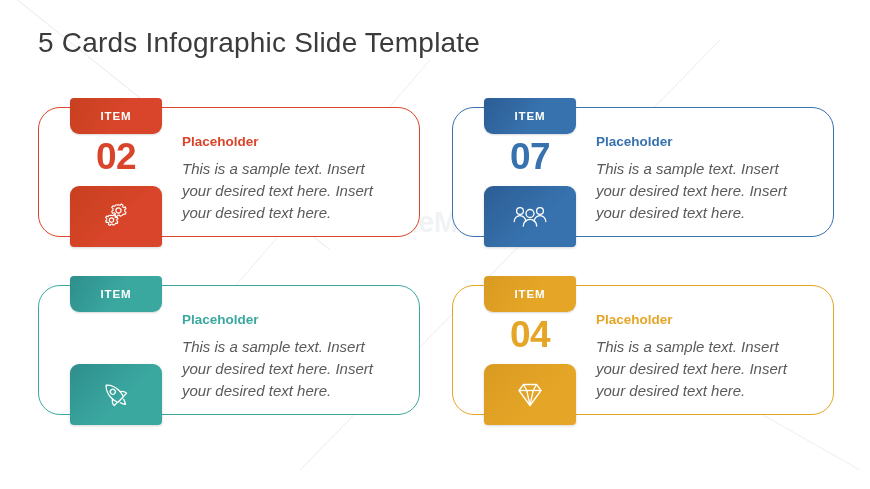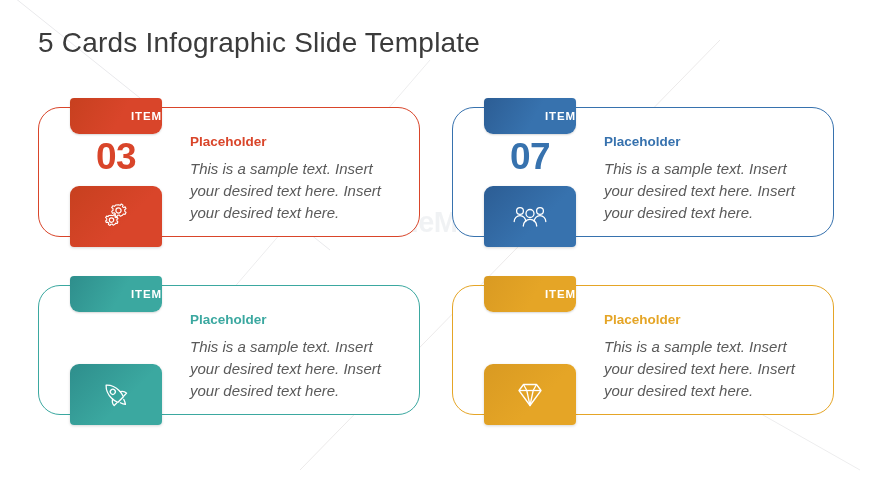--- a/index.html
+++ b/index.html
@@ -91,21 +91,21 @@
   .item-tab {
     position: absolute;
     left: 32px;
     top: -9px;
     width: 92px;
     height: 36px;
     border-radius: 4px 4px 9px 9px;
     background: linear-gradient(120deg, var(--c2) 0%, var(--c) 55%, var(--c) 100%);
     display: flex;
     align-items: center;
-    justify-content: flex-end;
+    justify-content: center;
     box-shadow: 0 1px 2px rgba(0,0,0,0.16);
   }
   .item-tab-label {
     color: #ffffff;
     font-size: 11.5px;
     font-weight: bold;
     letter-spacing: 0.9px;
   }
 
   
@@ -134,21 +134,21 @@
     display: flex;
     align-items: center;
     justify-content: center;
     box-shadow: 0 1px 3px rgba(0,0,0,0.16);
   }
   .icon-tab svg { display: block; }
 
   
   .card-body {
     position: absolute;
-    left: 152px;
+    left: 144px;
     top: 28px;
     width: 214px;
   }
   .card-heading {
     font-size: 13.5px;
     font-weight: bold;
     color: var(--c);
     margin-bottom: 8px;
     line-height: 1.1;
   }
@@ -178,21 +178,21 @@
 
 <h1 class="slide-title">5 Cards Infographic Slide Template</h1>
 
 <div class="cards">
 
   <div class="card pos-0" style="--c:#D9452A; --c2:#C7401F;">
     <div class="card-frame"></div>
     <div class="item-tab">
       <span class="item-tab-label">ITEM</span>
     </div>
-    <div class="card-number">03</div>
+    <div class="card-number">02</div>
     <div class="icon-tab">
       <span>
         <svg width="36" height="36" viewBox="0 0 36 36" fill="none" stroke="#ffffff" stroke-width="1.2" stroke-linejoin="round">
           <g transform="translate(20.5,12.5)">
             <path d="M0,-7.2 L1.9,-6.7 L3.1,-8.2 L4.9,-6.9 L4.3,-5.1 L5.9,-4.2 L7.2,-5.2 L8.2,-3.1 L6.7,-1.9 L6.9,0 L8.2,1 L7.2,3.1 L5.3,2.7 L4.2,4.2 L2.1,5.2 L1,3.9 L-0.9,4.1 L-1.9,5.6 L-3.9,4.4 L-3.4,2.5 L-4.9,1.4 L-6.6,2 L-7.4,-0.1 L-5.9,-1.3 L-6,-3.2 L-7.4,-4.3 L-6.2,-6.2 L-4.4,-5.6 L-3.1,-7 Z" transform="scale(0.92)"></path>
             <circle cx="0" cy="-1" r="2.6"></circle>
           </g>
           <g transform="translate(13.5,22)">
             <path d="M0,-6.2 L1.7,-5.8 L2.7,-7.1 L4.2,-5.9 L3.7,-4.4 L5.1,-3.6 L6.2,-4.5 L7,-2.7 L5.8,-1.6 L5.9,0 L7,0.9 L6.2,2.7 L4.6,2.3 L3.6,3.6 L1.8,4.5 L0.9,3.4 L-0.8,3.5 L-1.6,4.8 L-3.4,3.8 L-2.9,2.2 L-4.2,1.2 L-5.7,1.7 L-6.4,-0.1 L-5.1,-1.1 L-5.2,-2.8 L-6.4,-3.7 L-5.3,-5.3 L-3.8,-4.8 L-2.7,-6 Z" transform="scale(0.92)"></path>
             <circle cx="0" cy="-0.9" r="2.2"></circle>
@@ -252,20 +252,21 @@
       <div class="card-heading">Placeholder</div>
       <div class="card-text">This is a sample text. Insert your desired text here. Insert your desired text here.</div>
     </div>
   </div>
 
   <div class="card pos-3" style="--c:#E5A526; --c2:#D99A22;">
     <div class="card-frame"></div>
     <div class="item-tab">
       <span class="item-tab-label">ITEM</span>
     </div>
+    <div class="card-number">04</div>
     <div class="icon-tab">
       <span>
         <svg width="36" height="32" viewBox="0 0 36 32" fill="none" stroke="#ffffff" stroke-width="1.3" stroke-linejoin="round">
           <path d="M7 11.5 L11.5 5.5 L24.5 5.5 L29 11.5 L18 26.5 Z"></path>
           <path d="M7 11.5 L29 11.5"></path>
           <path d="M11.5 5.5 L14.8 11.5 L18 26.5 L21.2 11.5 L24.5 5.5"></path>
         </svg>
       </span>
     </div>
     <div class="card-body">

